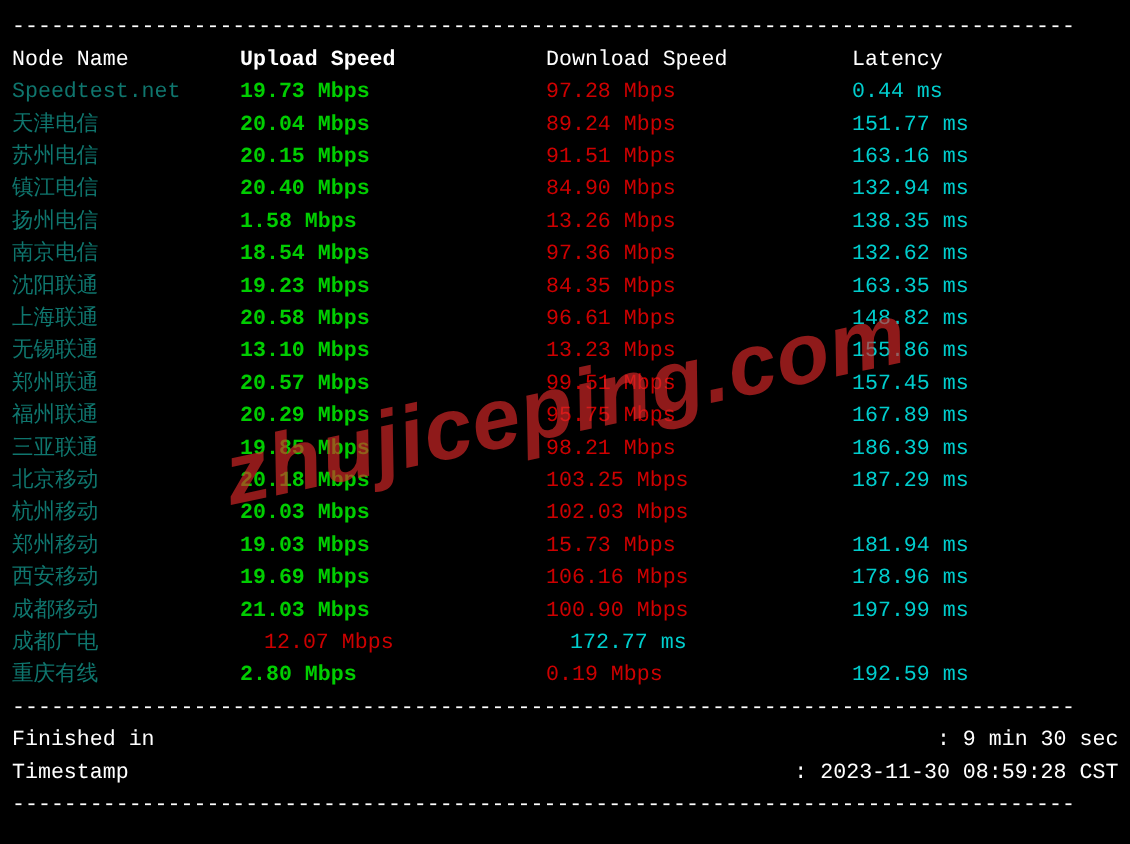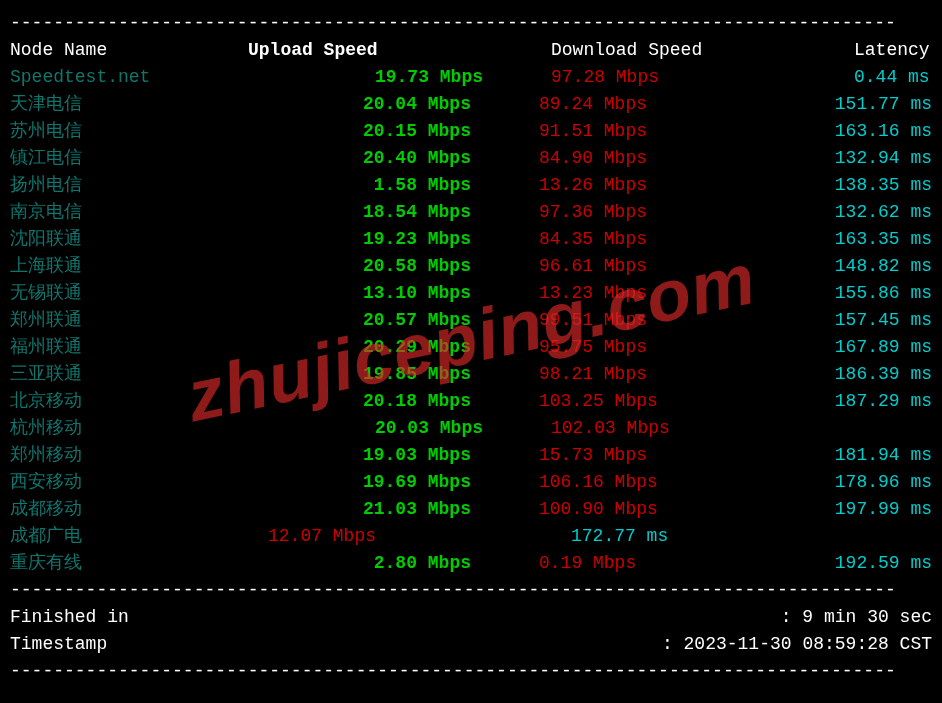--- a/index.html
+++ b/index.html
@@ -16,29 +16,28 @@
   }
   .dash-line {
     color: #fff;
     white-space: pre;
     letter-spacing: 0;
     overflow: hidden;
   }
   .row {
     display: flex;
     white-space: pre;
-    gap: 48px;
   }
   .col-node { width: 190px; }
   .col-up   { width: 235px; font-weight: bold; }
   .col-down { width: 255px; margin-left: 20px; }
   .col-lat  { flex: 1; }
   .hdr { color: #fff; }
   .yellow { color: #0f766e; }
-  .green  { color: #00cd00; text-align: right; }
+  .green  { color: #00cd00; }
   .red    { color: #cd0000; }
   .cyan   { color: #00cdcd; }
   .footer-row { display:flex; white-space:pre; color:#fff;justify-content:space-between; }
   .footer-label { width: 230px; }
   .watermark {
     position: absolute;
     top: 50%; left: 50%;
     transform: translate(-50%, -60%) rotate(-12deg);
     font-family: Arial, sans-serif;
     font-size: 72px;

